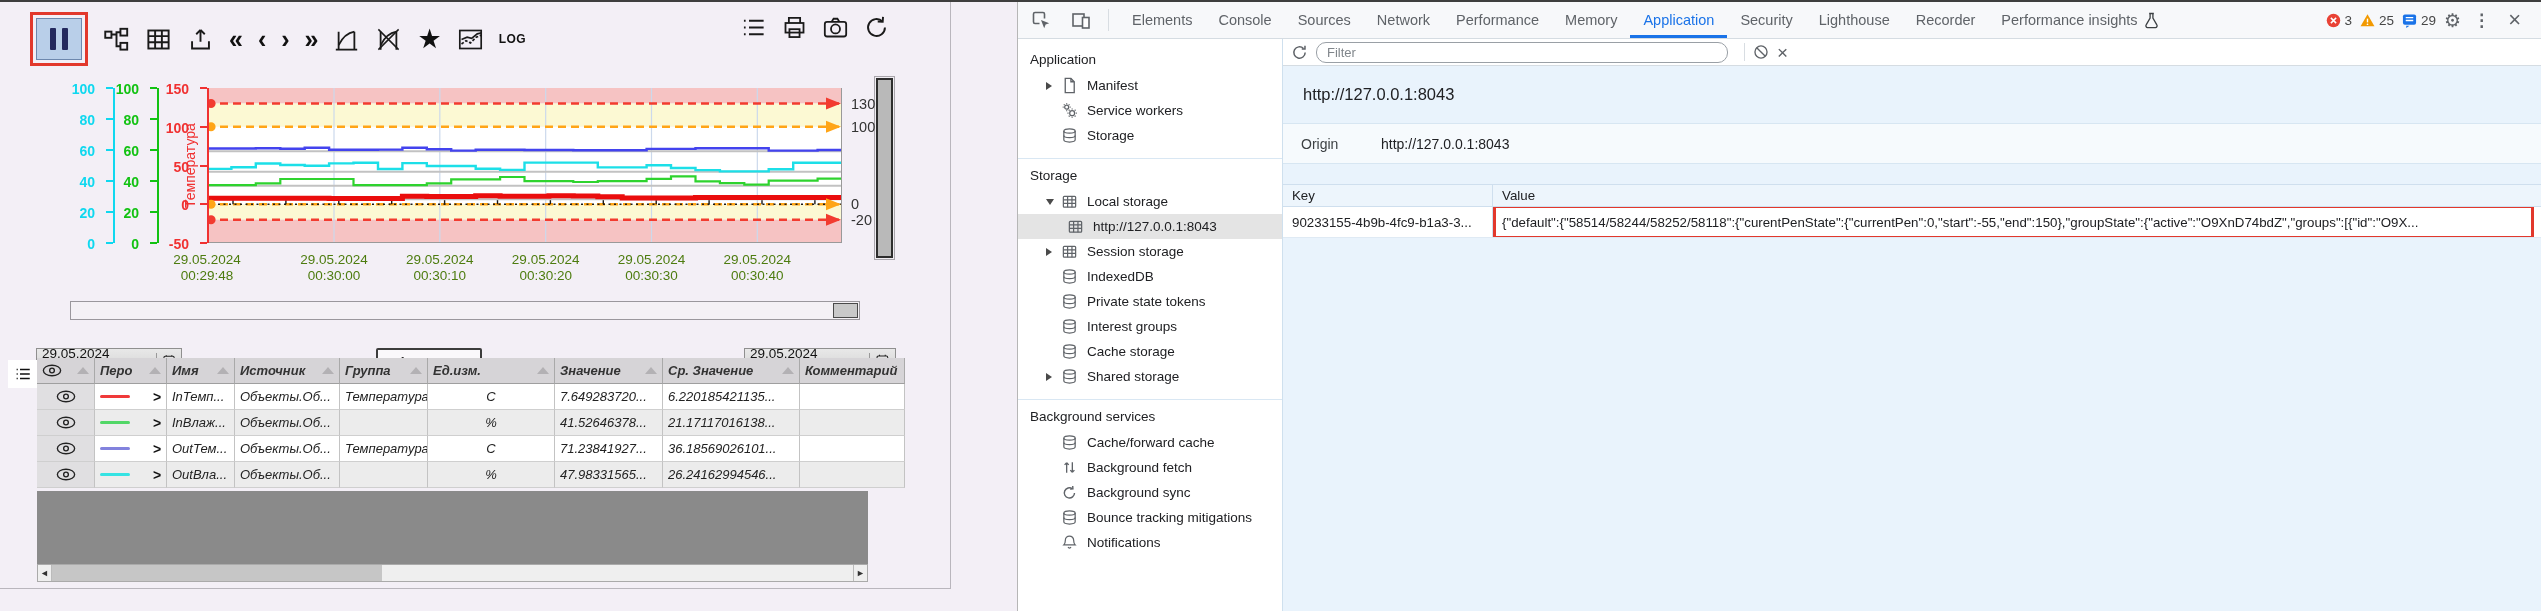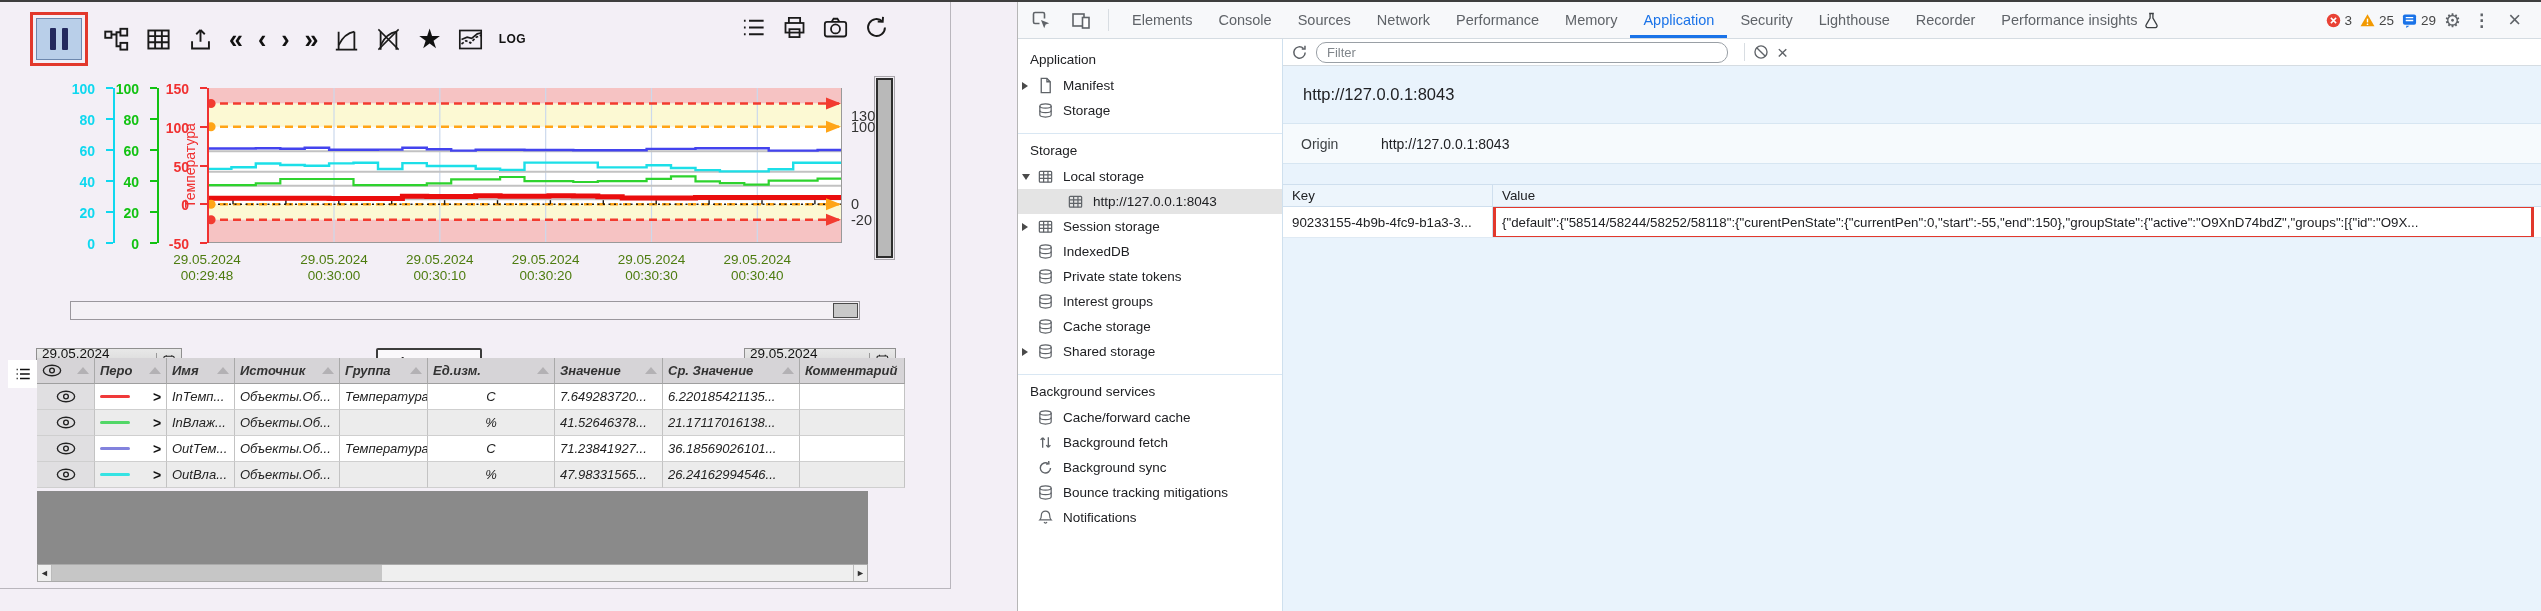--- a/index.html
+++ b/index.html
@@ -90,21 +90,21 @@
 .badge svg { width:15px; height:15px; }
 .dt-gear { font-size:19px; color:#5f6368; line-height:1; }
 .dt-kebab { font-size:17px; font-weight:bold; color:#5f6368; line-height:1; padding:0 4px; }
 .dt-close { font-size:22px; color:#5f6368; line-height:1; padding:0 6px; }
 
 .dt-body { position:absolute; left:0; top:39px; bottom:0; width:100%; display:flex; }
 .dt-sidebar { width:265px; border-right:1px solid #cfe0ee; background:#fff; overflow:hidden; padding-top:4px; }
 .sb-section { padding-bottom:6px; }
 .sb-section + .sb-section { border-top:1px solid #d9e7f3; margin-top:4px; }
 .sb-title { font-size:13.5px; font-weight:500; color:#202124; padding:9px 12px 6px; }
-.sb-item { height:25px; display:flex; align-items:center; font-size:13.5px; color:#202124; padding-left:4px; white-space:nowrap; }
+.sb-item { height:25px; display:flex; align-items:center; font-size:13.5px; color:#202124; padding-left:28px; white-space:nowrap; }
 .sb-item.selected { background:#e4e4e4; }
 .sb-arrow { width:15px; flex:0 0 15px; display:flex; align-items:center; }
 .tri-r { width:0; height:0; border-top:4.5px solid transparent; border-bottom:4.5px solid transparent; border-left:6px solid #4a4a4a; }
 .tri-d { width:0; height:0; border-left:4.5px solid transparent; border-right:4.5px solid transparent; border-top:6px solid #4a4a4a; }
 .sb-ico { width:17px; height:17px; color:#5f6368; margin-right:9px; flex:0 0 17px; }
 .sb-ico svg { width:100%; height:100%; }
 
 .dt-main { flex:1; position:relative; background:#e9f3fc; overflow:hidden; }
 .dt-filterbar { height:27px; background:#fff; border-bottom:1px solid #d5dce2; display:flex; align-items:center; padding:0 8px; gap:8px; }
 .refresh-ic { width:17px; height:17px; color:#5f6368; }
@@ -442,21 +442,21 @@
         <div>00:30:20</div>
       </div>
       <div class="xlab" style="left: 601.5px;">
         <div>29.05.2024</div>
         <div>00:30:30</div>
       </div>
       <div class="xlab" style="left: 707.333px;">
         <div>29.05.2024</div>
         <div>00:30:40</div>
       </div>
-      <div class="limlab" style="top: 24.5px; margin-top: 12px;">130</div>
+      <div class="limlab" style="top: 24.5px;">130</div>
       <div class="limlab" style="top: 47.75px;">100</div>
       <div class="limlab" style="top: 125.25px;">0</div>
       <div class="limlab" style="top: 140.75px;">-20</div>
     </div>
 
   <div class="hscroll1">
       <div class="thumb"></div>
     </div>
 
   <div class="nav-row">
@@ -727,20 +727,27 @@
               <span class="tri-r"></span>
             </span>
             <span class="sb-ico"><svg>
                 <use href="#i-file"></use>
               </svg></span>
             <span>Manifest</span>
           </div>
           <div class="sb-item">
             <span class="sb-arrow"></span>
             <span class="sb-ico"><svg>
+                <use href="#i-sw"></use>
+              </svg></span>
+            <span>Service workers</span>
+          </div>
+          <div class="sb-item">
+            <span class="sb-arrow"></span>
+            <span class="sb-ico"><svg>
                 <use href="#i-db"></use>
               </svg></span>
             <span>Storage</span>
           </div>
         </div>
         <div class="sb-section">
           <div class="sb-title">Storage</div>
           <div class="sb-item">
             <span class="sb-arrow">
               <span class="tri-d"></span>

